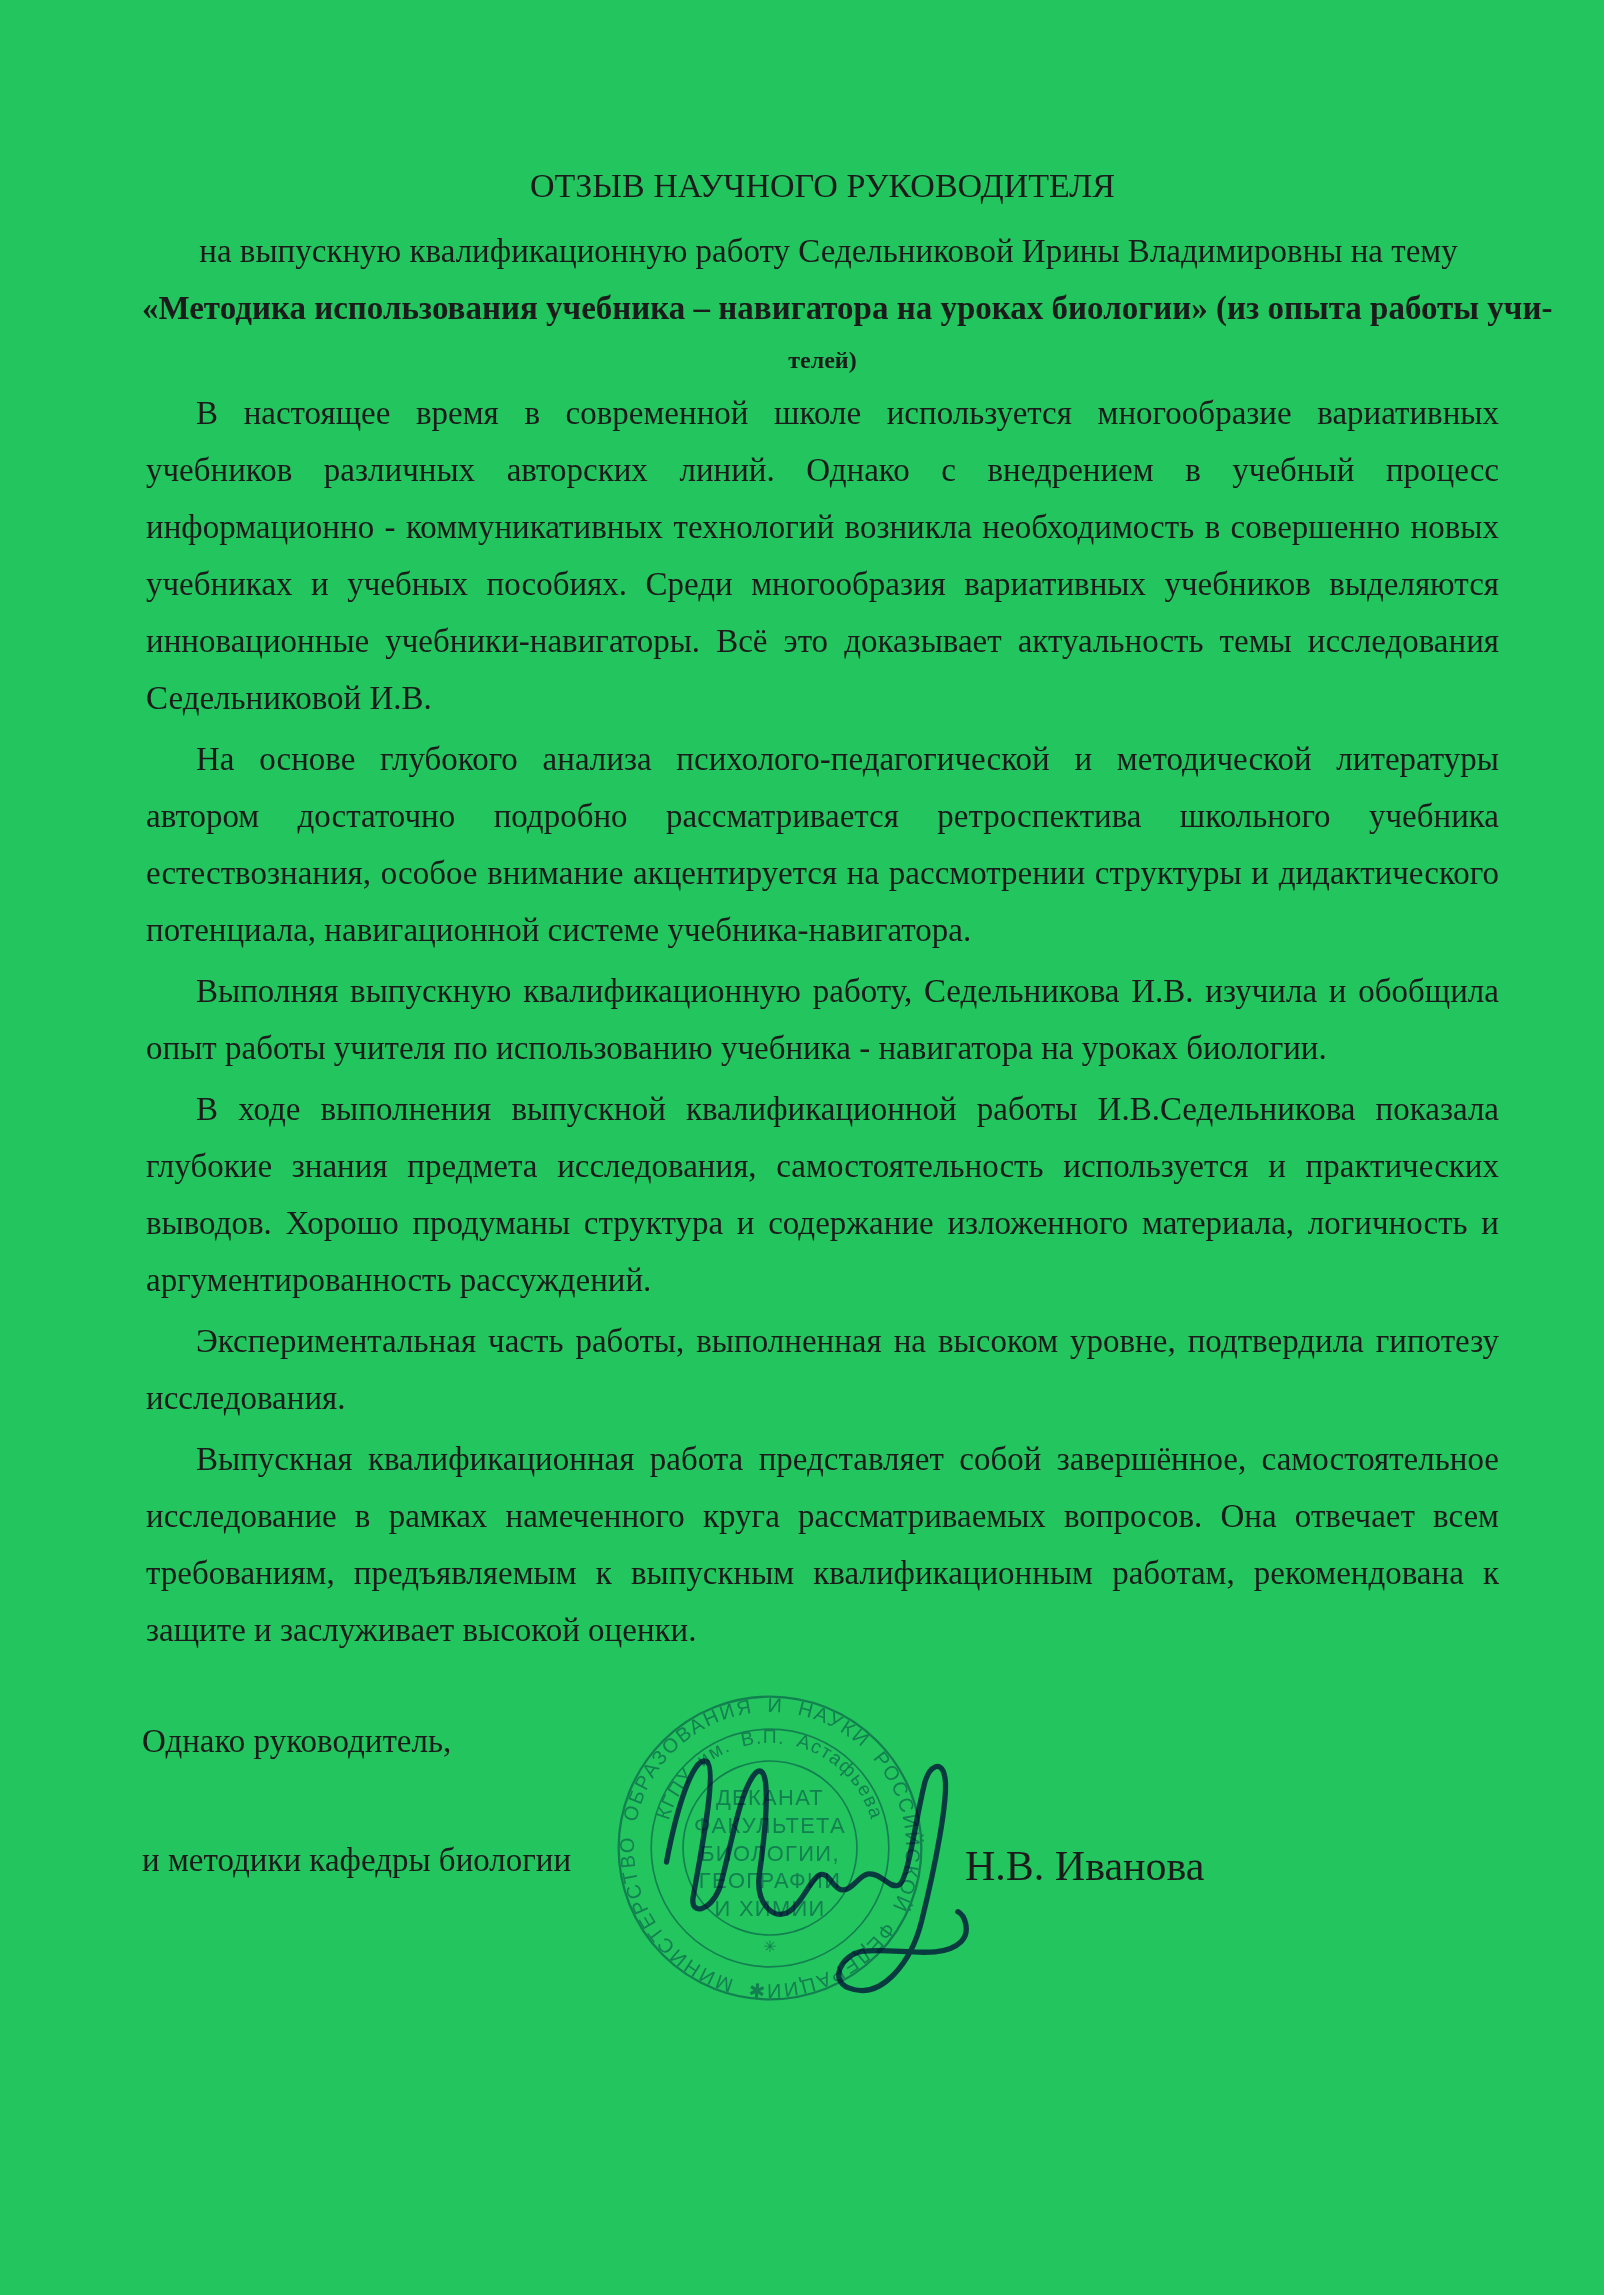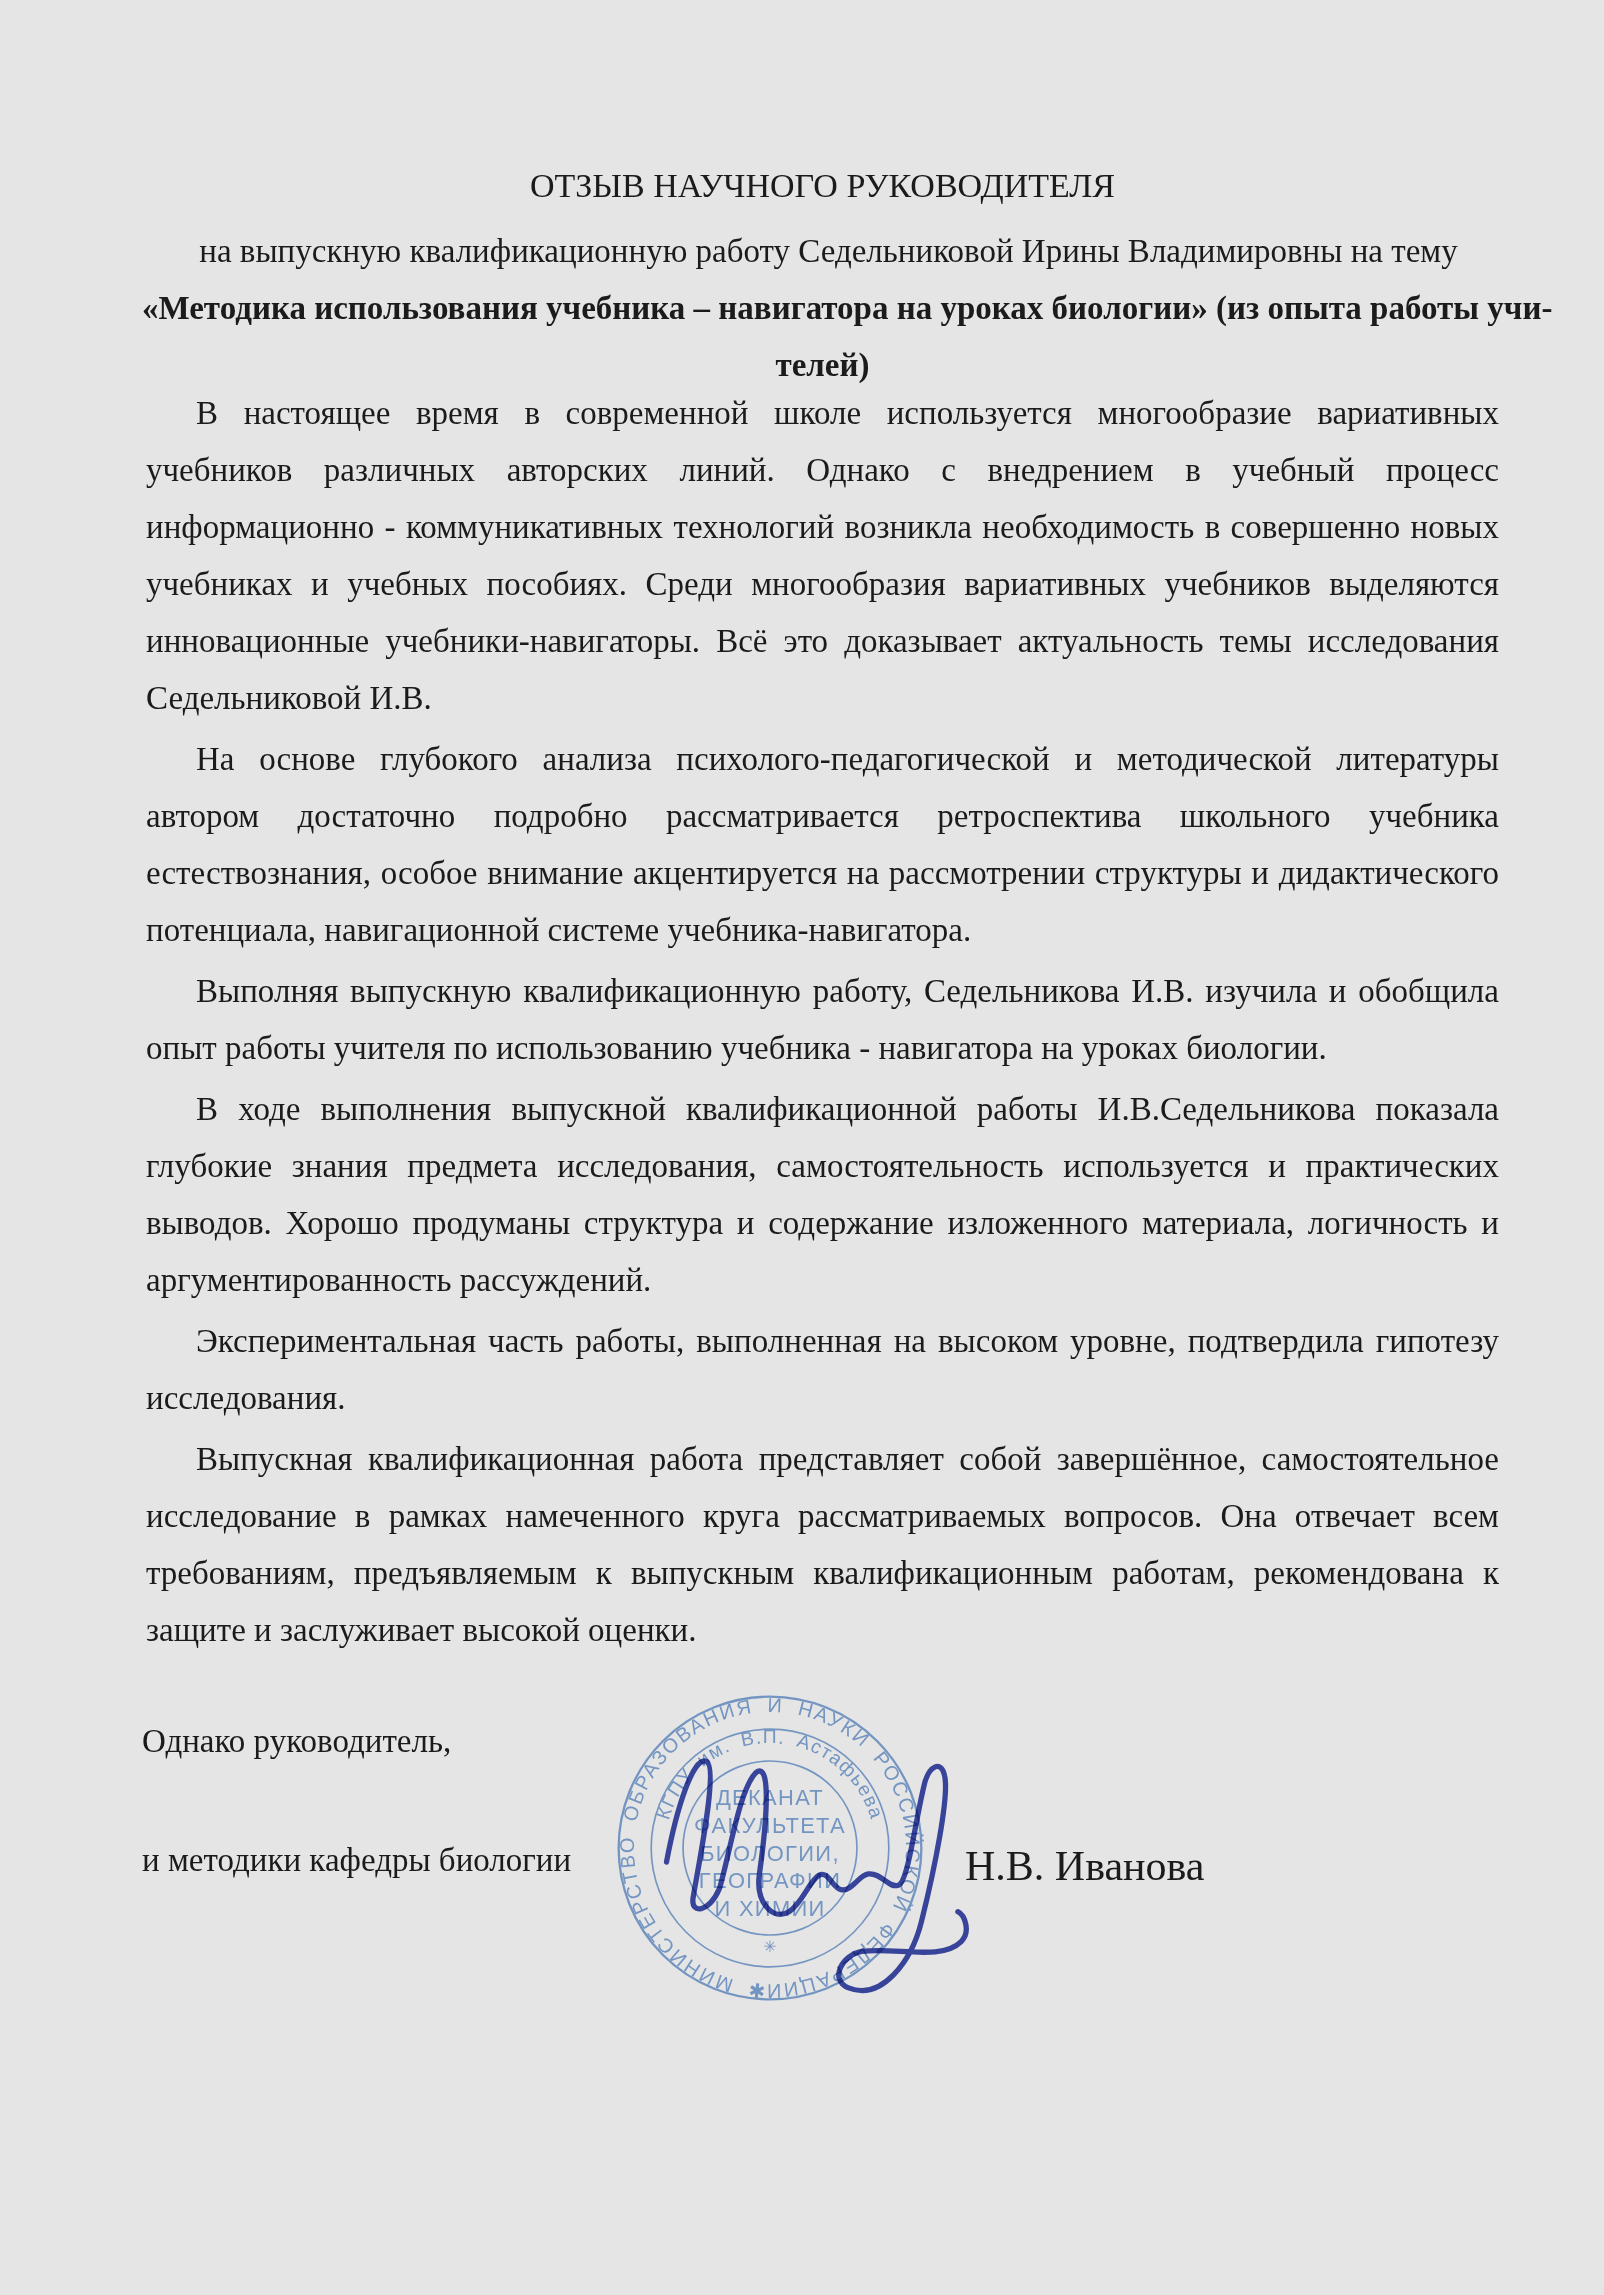--- a/index.html
+++ b/index.html
@@ -3,38 +3,38 @@
 <meta charset="utf-8">
 <style>
   html,body{margin:0;padding:0;}
   body{
     width:1605px;height:2295px;
     background:#f7f7f5;
     font-family:"Liberation Serif","DejaVu Serif",serif;
   }
   .page{
     position:relative;width:1605px;height:2295px;
-    background:#e5e5e5;color:#1b1b1b;overflow:hidden;
+    background:#22c55e;color:#1b1b1b;overflow:hidden;
   }
   .title{
     position:absolute;left:142px;top:167px;width:1361px;
     font-size:34px;text-align:center;letter-spacing:0px;white-space:nowrap;
   }
   .sub1{
     position:absolute;left:148px;top:233px;width:1361px;
     font-size:33px;text-align:center;white-space:nowrap;
   }
   .sub2{
     position:absolute;left:142px;top:290px;width:1361px;
     font-size:33px;font-weight:700;
     text-align:justify;text-align-last:justify;white-space:nowrap;
   }
   .sub3{
     position:absolute;left:142px;top:347px;width:1361px;
-    font-size:33px;font-weight:700;text-align:center;
+    font-size:24px;font-weight:700;text-align:center;
   }
   .bodytext{
     position:absolute;left:142px;top:381px;width:1361px;
     font-size:33px;line-height:57px;text-align:justify;
   }
   .bodytext p{margin:4px;text-indent:50px;}
   .sig-line{
     position:absolute;left:142px;font-size:33px;white-space:nowrap;
   }
   .sig-name{

